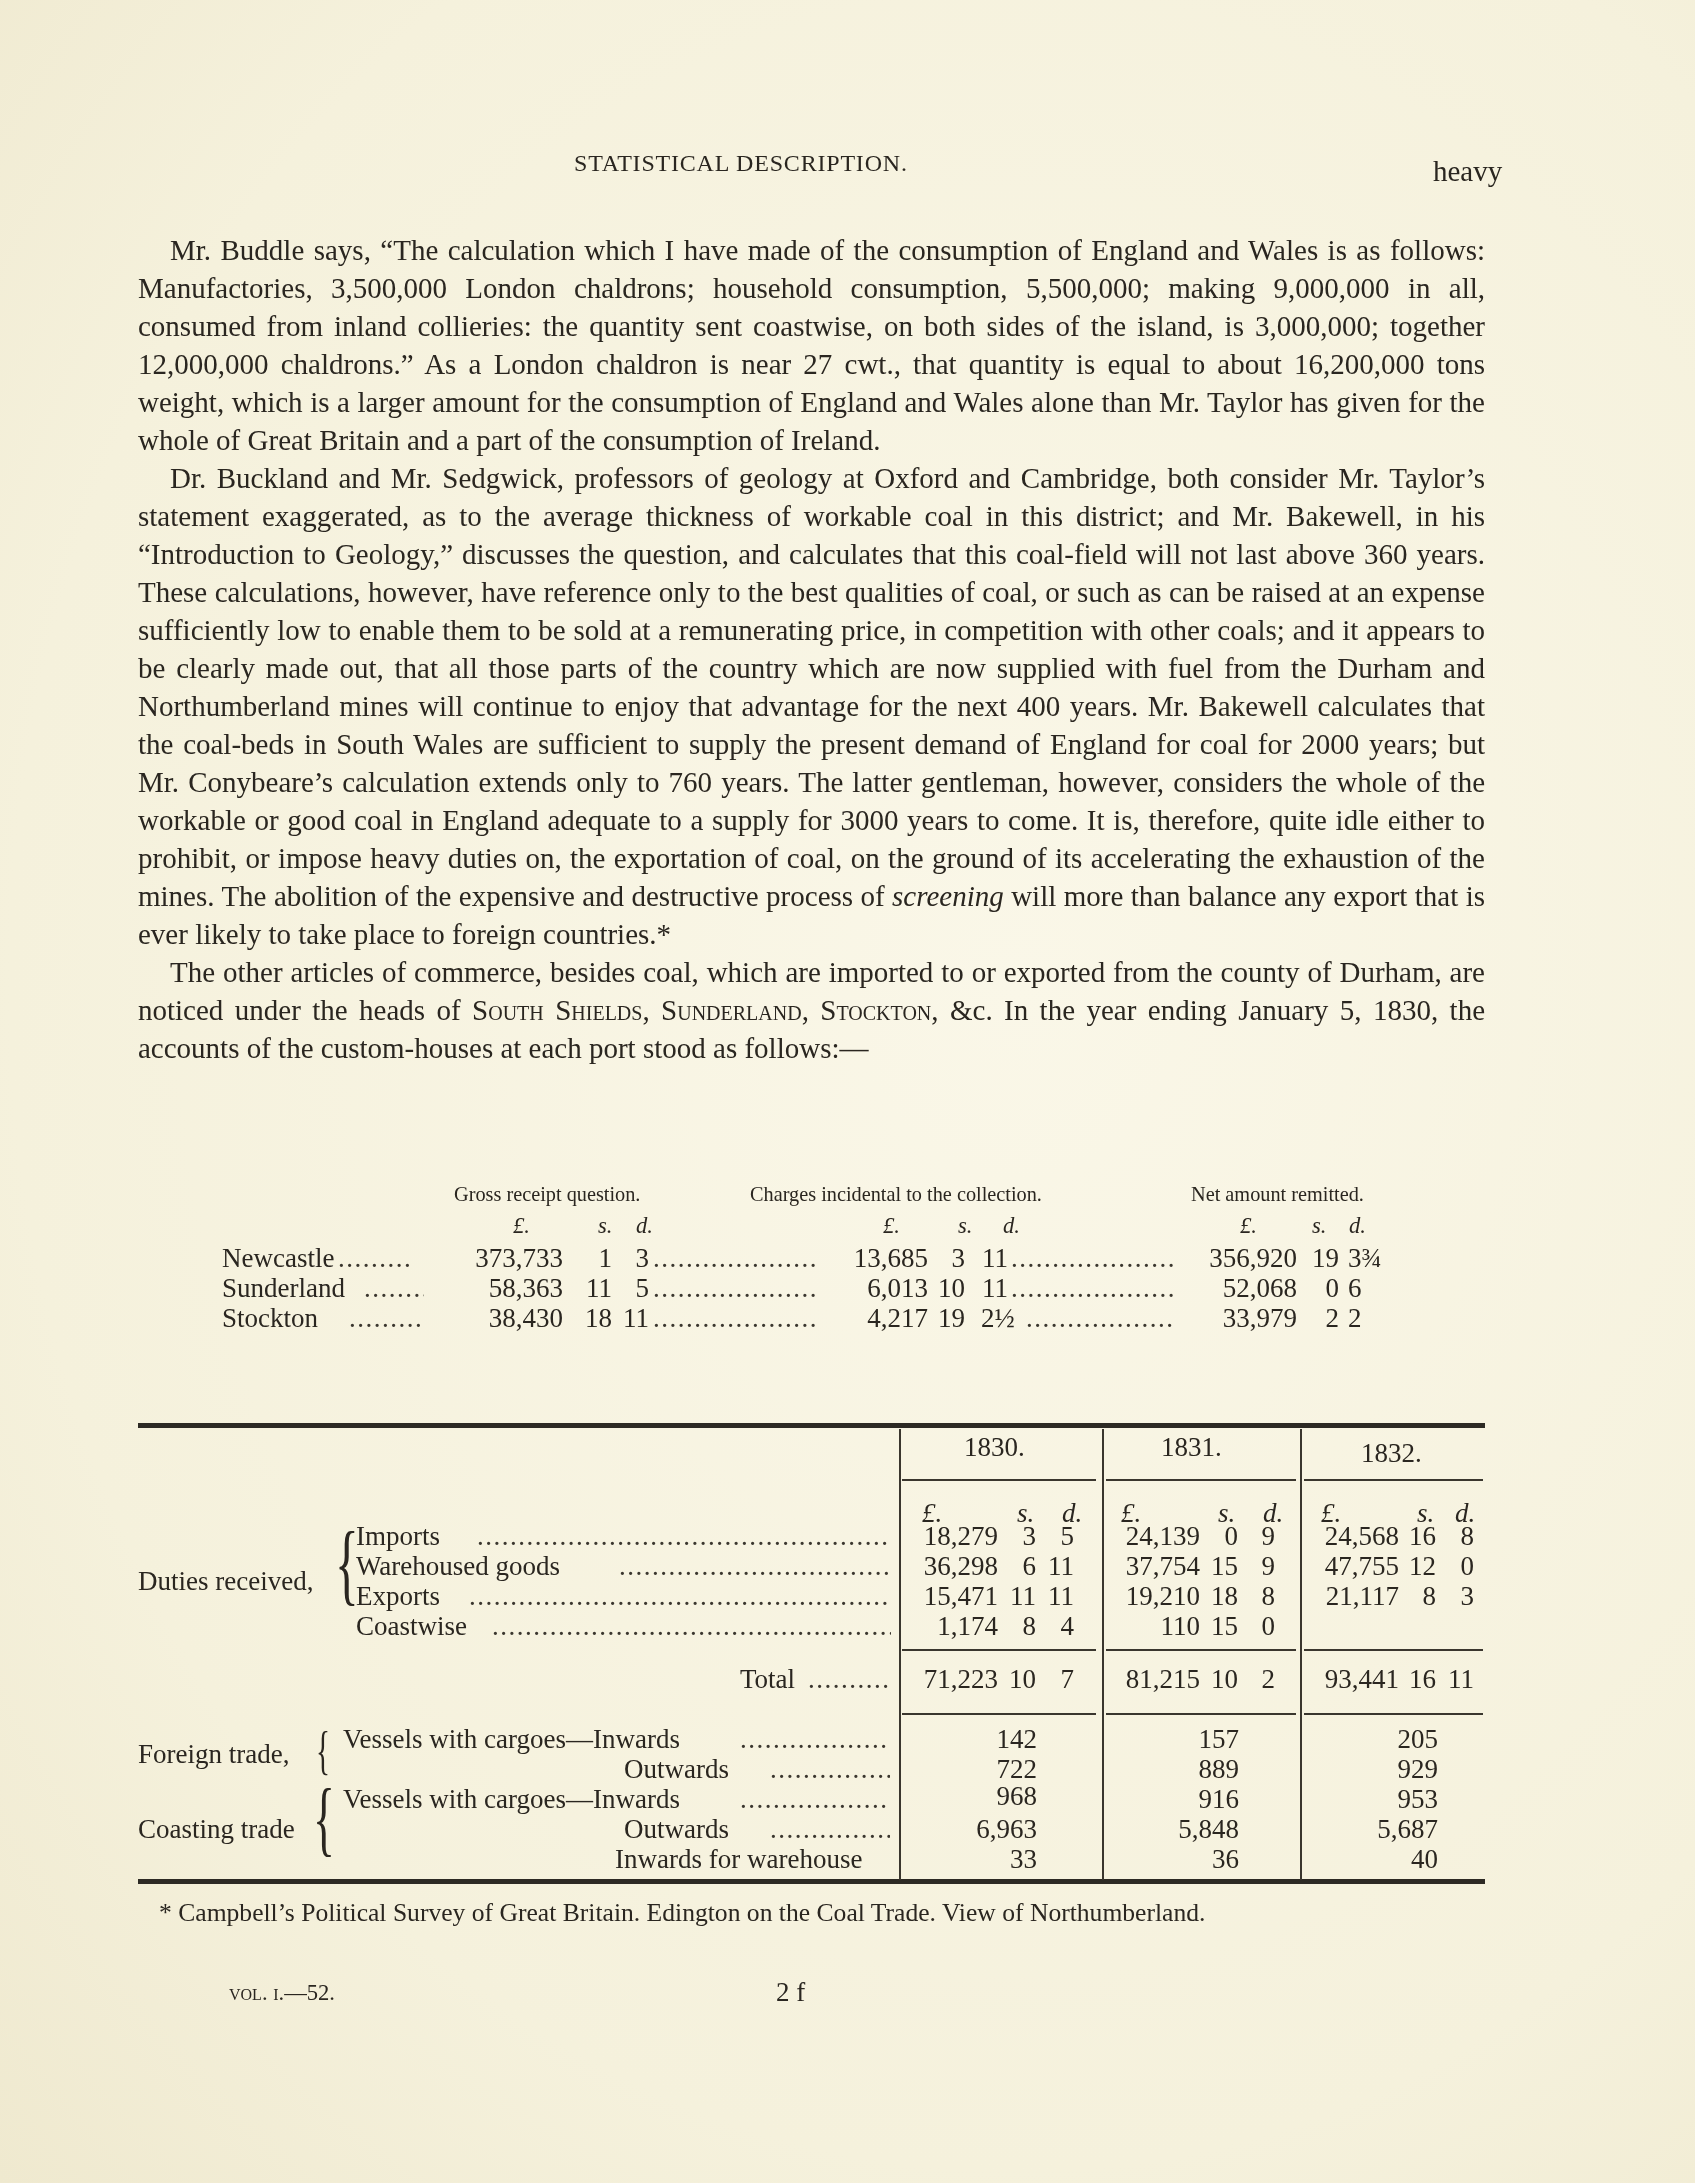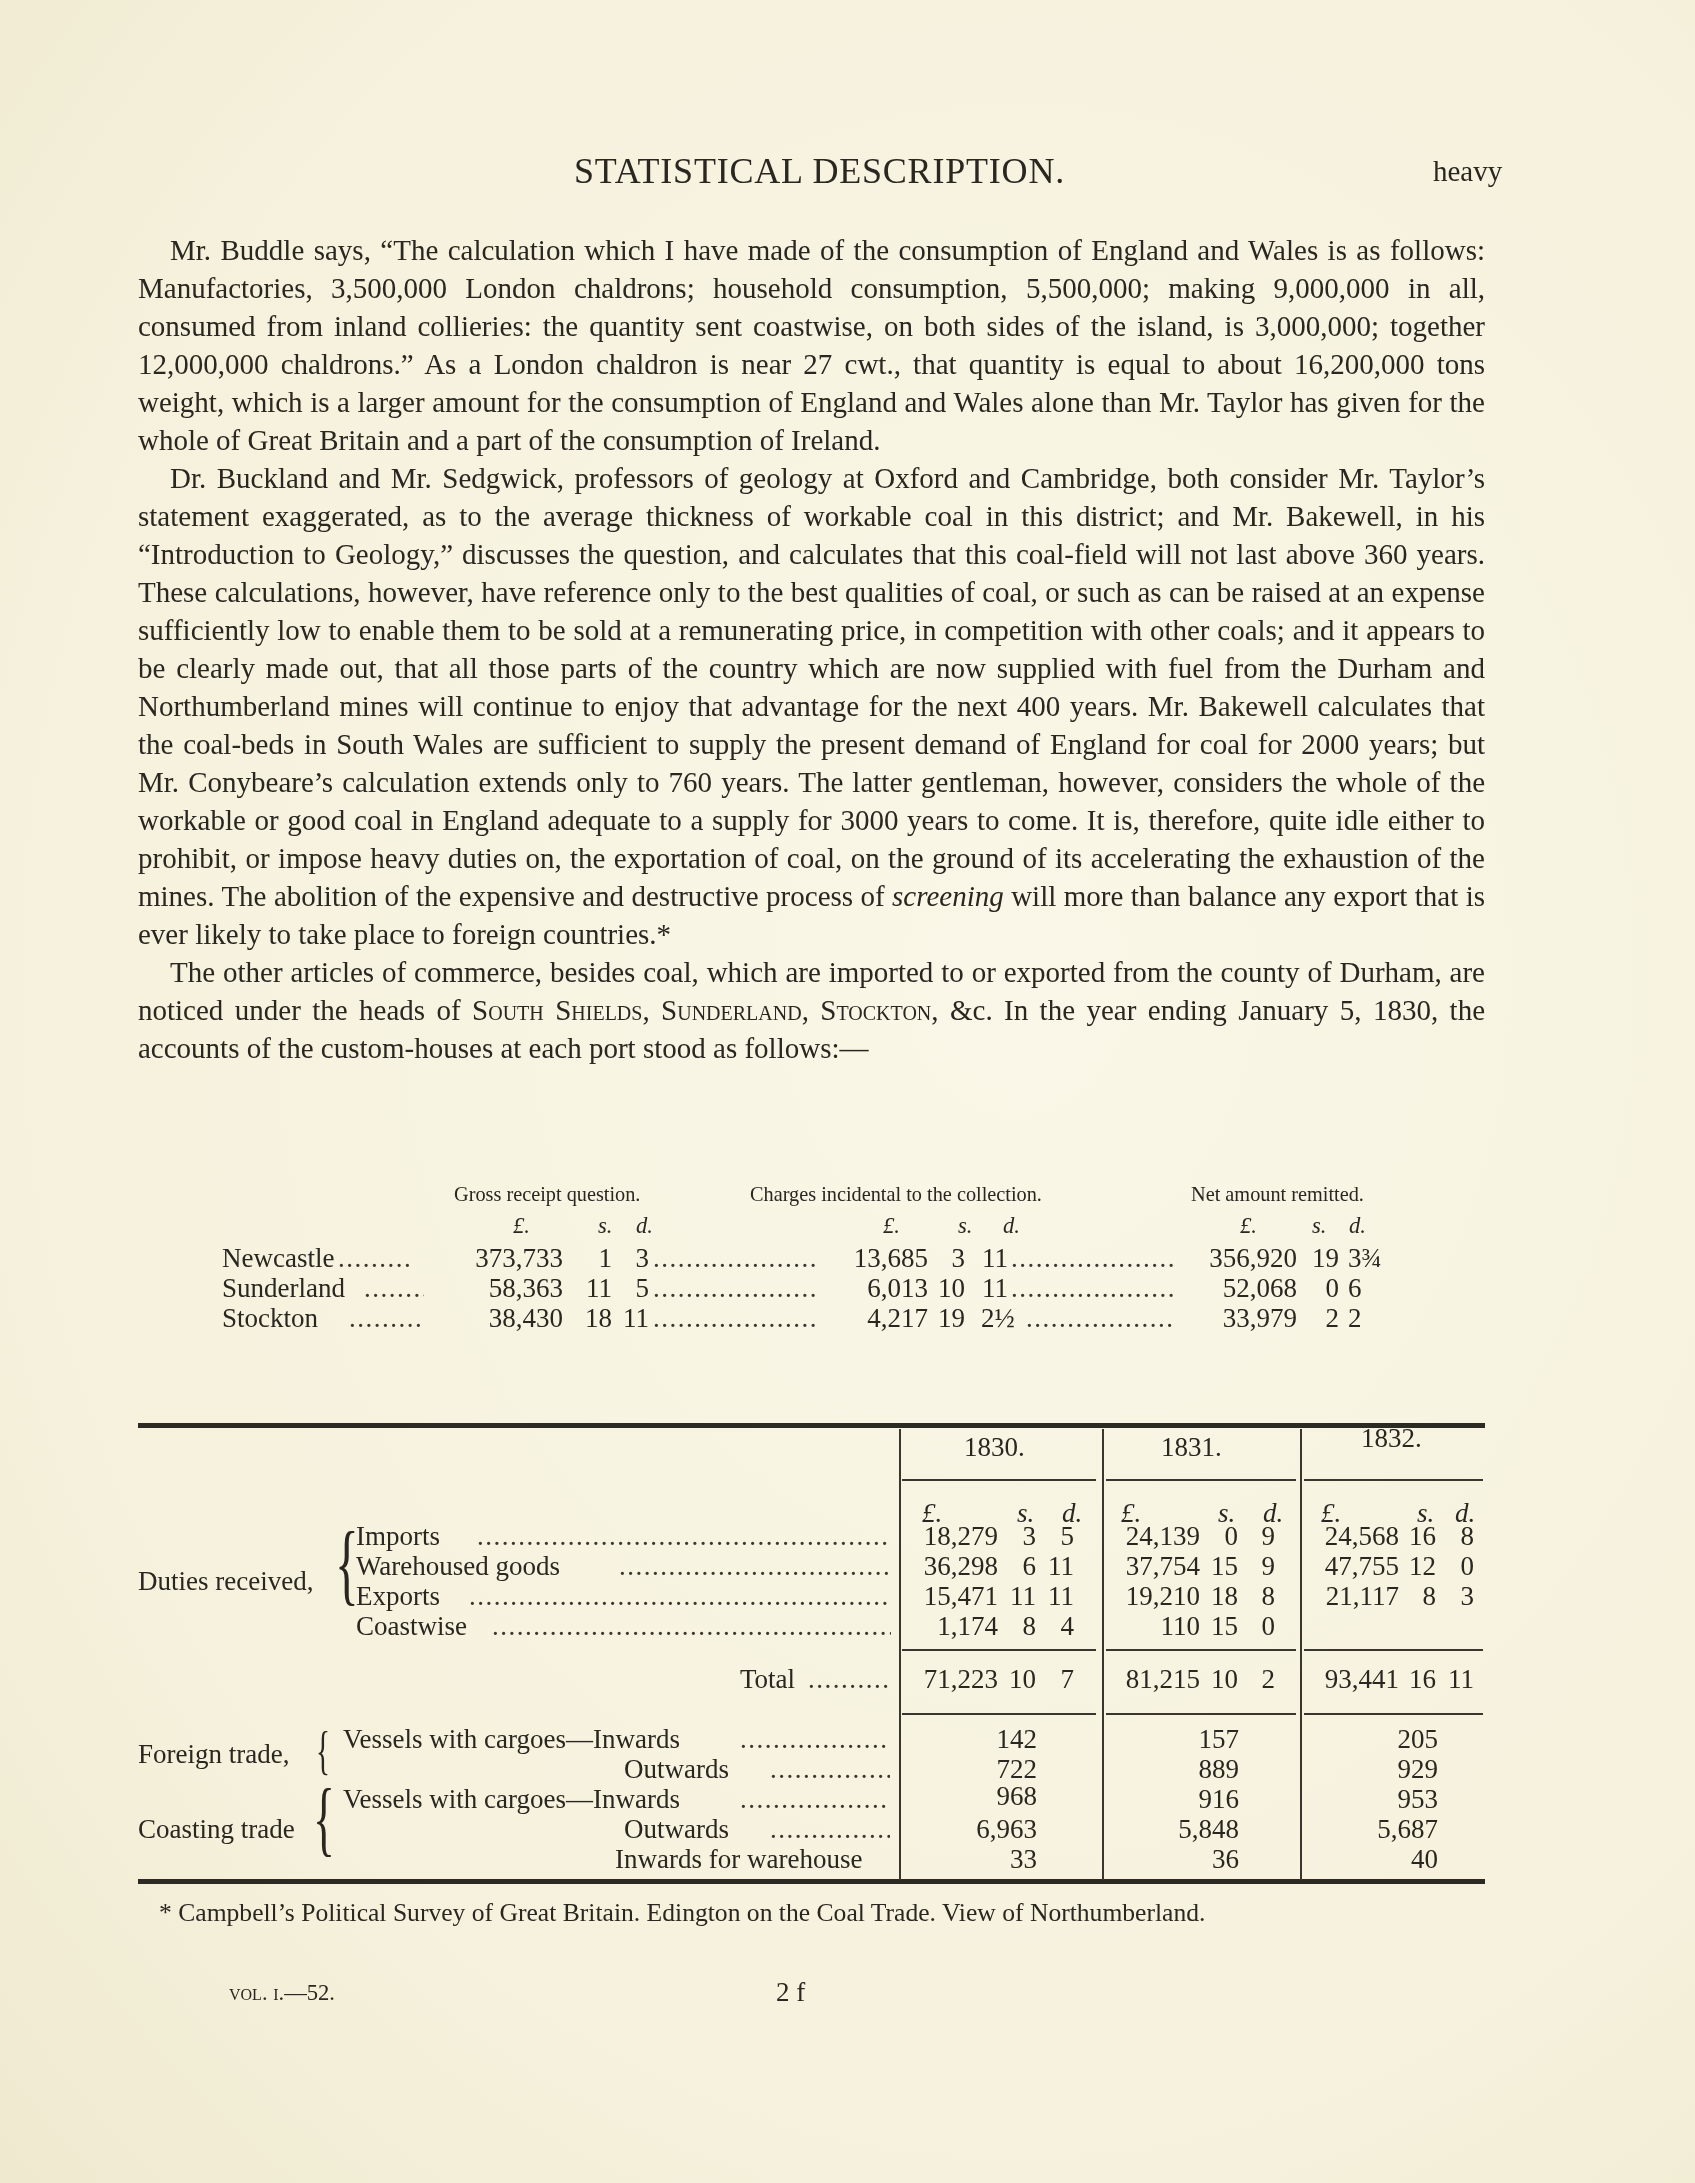--- a/index.html
+++ b/index.html
@@ -6,21 +6,21 @@
   body {
     width:1696px; height:2183px; overflow:hidden;
     background:#f7f3e1;
     font-family:"Liberation Serif","DejaVu Serif",serif;
     color:#2a2620;
     position:relative;
   }
   .page { position:absolute; left:0; top:0; width:1696px; height:2183px;
           background: radial-gradient(ellipse at 60% 45%, #faf7e8 0%, #f5f1dc 70%, #efe9cf 100%); }
   .header { position:absolute; top:150px; left:0; width:1696px; height:45px; }
-  .running-title { position:absolute; left:574px; top:0; font-size:36px; letter-spacing:0.8px; }
+  .running-title { position:absolute; left:574px; top:0; font-size:24px; letter-spacing:0.8px; }
   .page-number { position:absolute; left:1433px; top:4.5px; font-size:29px; }
 
   .body-text { position:absolute; left:138px; top:231px; width:1347px;
                font-size:29px; line-height:38px; text-align:justify; }
   .body-text p { margin:0; text-indent:32px; }
   .body-text p.first { text-indent:32px; }
   .sc { font-variant:small-caps; }
   .it { font-style:italic; }
 
   
@@ -129,21 +129,21 @@
   <div class="trade">
     <div class="rule-thick" style="top:0"></div>
     <div class="rule-thick" style="top:456px"></div>
 
     <div class="vline" style="left:761px;top:6px;height:451px"></div>
     <div class="vline" style="left:964px;top:6px;height:451px"></div>
     <div class="vline" style="left:1162px;top:6px;height:451px"></div>
 
     <span class="t" style="left:826px;top:9px">1830.</span>
     <span class="t" style="left:1023px;top:9px">1831.</span>
-    <span class="t" style="left:1223px;top:0">1832.</span>
+    <span class="t" style="left:1223px;top:15px">1832.</span>
 
     <div class="hline" style="left:764px;top:56px;width:194px"></div>
     <div class="hline" style="left:968px;top:56px;width:190px"></div>
     <div class="hline" style="left:1166px;top:56px;width:179px"></div>
 
     <span class="t it" style="left:784px;top:75px">£.</span>
     <span class="t it" style="left:879px;top:75px">s.</span>
     <span class="t it" style="left:924px;top:75px">d.</span>
     <span class="t it" style="left:983px;top:75px">£.</span>
     <span class="t it" style="left:1080px;top:75px">s.</span>

